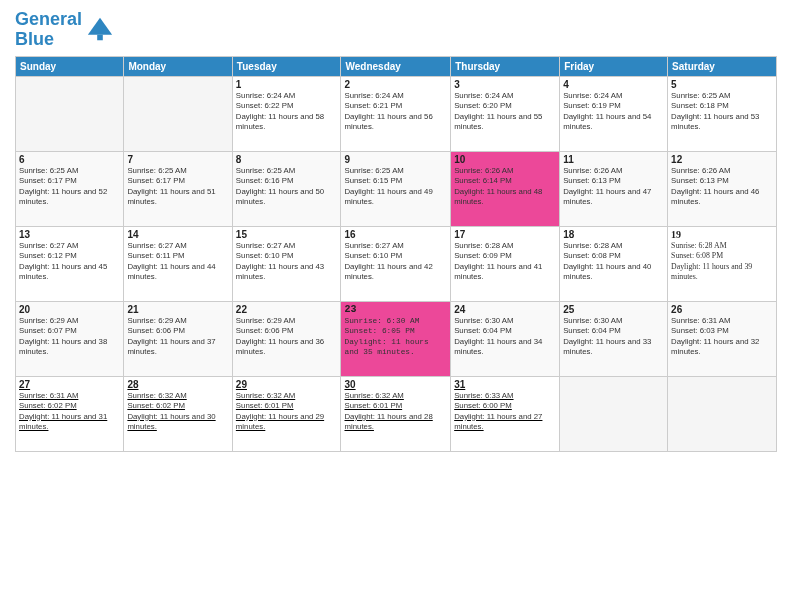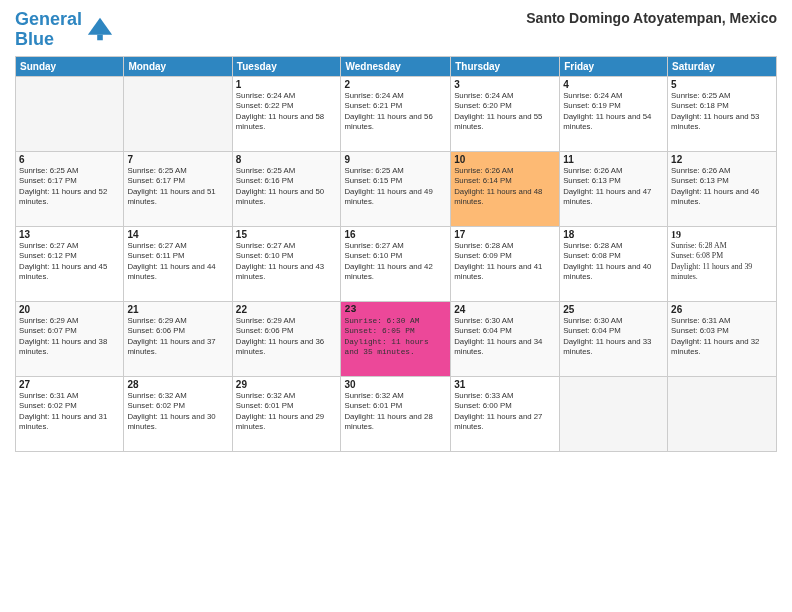--- a/index.html
+++ b/index.html
@@ -109,21 +109,20 @@
             <span style="color:#2e86c1;">Blue</span>
           </span>
           <svg class="logo-icon" viewBox="0 0 30 30">
             <polygon points="15,2 28,20 2,20" fill="#2e86c1"></polygon>
             <rect x="12" y="20" width="6" height="6" fill="#2e86c1"></rect>
           </svg>
         </div>
       </div>
     </div>
     <div class="title-block">
-      <div class="location-title">Santo Domingo Atoyatempan, Mexico</div>
     </div>
   </div>
 
   <table class="calendar">
     <thead>
       <tr>
         <th>Sunday</th>
         <th>Monday</th>
         <th>Tuesday</th>
         <th>Wednesday</th>
@@ -167,21 +166,21 @@
             <div class="day-info">Sunrise: 6:25 AM<br>Sunset: 6:17 PM<br>Daylight: 11 hours and 51 minutes.</div>
           </td>
           <td style="background: rgb(249, 249, 249);">
             <span class="day-number">8</span>
             <div class="day-info">Sunrise: 6:25 AM<br>Sunset: 6:16 PM<br>Daylight: 11 hours and 50 minutes.</div>
           </td>
           <td style="background: rgb(249, 249, 249);">
             <span class="day-number">9</span>
             <div class="day-info">Sunrise: 6:25 AM<br>Sunset: 6:15 PM<br>Daylight: 11 hours and 49 minutes.</div>
           </td>
-          <td style="background: #fdba74;">
+          <td style="background: #ec4899;">
             <span class="day-number">10</span>
             <div class="day-info">Sunrise: 6:26 AM<br>Sunset: 6:14 PM<br>Daylight: 11 hours and 48 minutes.</div>
           </td>
           <td style="background: rgb(249, 249, 249);">
             <span class="day-number">11</span>
             <div class="day-info">Sunrise: 6:26 AM<br>Sunset: 6:13 PM<br>Daylight: 11 hours and 47 minutes.</div>
           </td>
           <td style="background: rgb(249, 249, 249);">
             <span class="day-number">12</span>
             <div class="day-info">Sunrise: 6:26 AM<br>Sunset: 6:13 PM<br>Daylight: 11 hours and 46 minutes.</div>
@@ -240,21 +239,21 @@
           </td>
           <td style="background: rgb(249, 249, 249);">
             <span class="day-number">25</span>
             <div class="day-info">Sunrise: 6:30 AM<br>Sunset: 6:04 PM<br>Daylight: 11 hours and 33 minutes.</div>
           </td>
           <td style="background: rgb(249, 249, 249);">
             <span class="day-number">26</span>
             <div class="day-info">Sunrise: 6:31 AM<br>Sunset: 6:03 PM<br>Daylight: 11 hours and 32 minutes.</div>
           </td>
         </tr>
-        <tr style="background: #22c55e;">
+        <tr style="background: #22c55e; text-decoration: underline;">
           <td style="background: rgb(255, 255, 255);">
             <span class="day-number">27</span>
             <div class="day-info">Sunrise: 6:31 AM<br>Sunset: 6:02 PM<br>Daylight: 11 hours and 31 minutes.</div>
           </td>
           <td style="background: rgb(255, 255, 255);">
             <span class="day-number">28</span>
             <div class="day-info">Sunrise: 6:32 AM<br>Sunset: 6:02 PM<br>Daylight: 11 hours and 30 minutes.</div>
           </td>
           <td style="background: rgb(255, 255, 255);">
             <span class="day-number">29</span>

